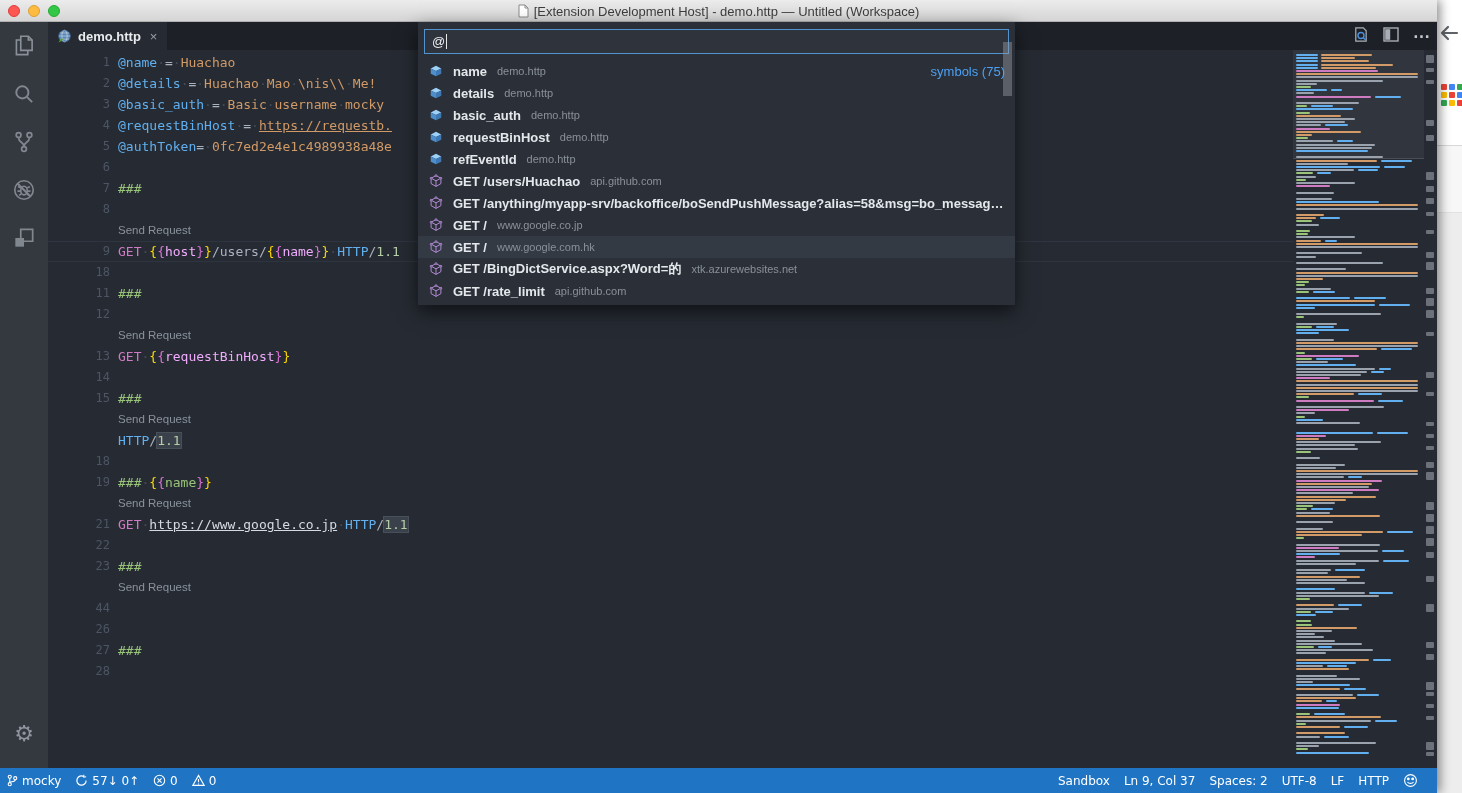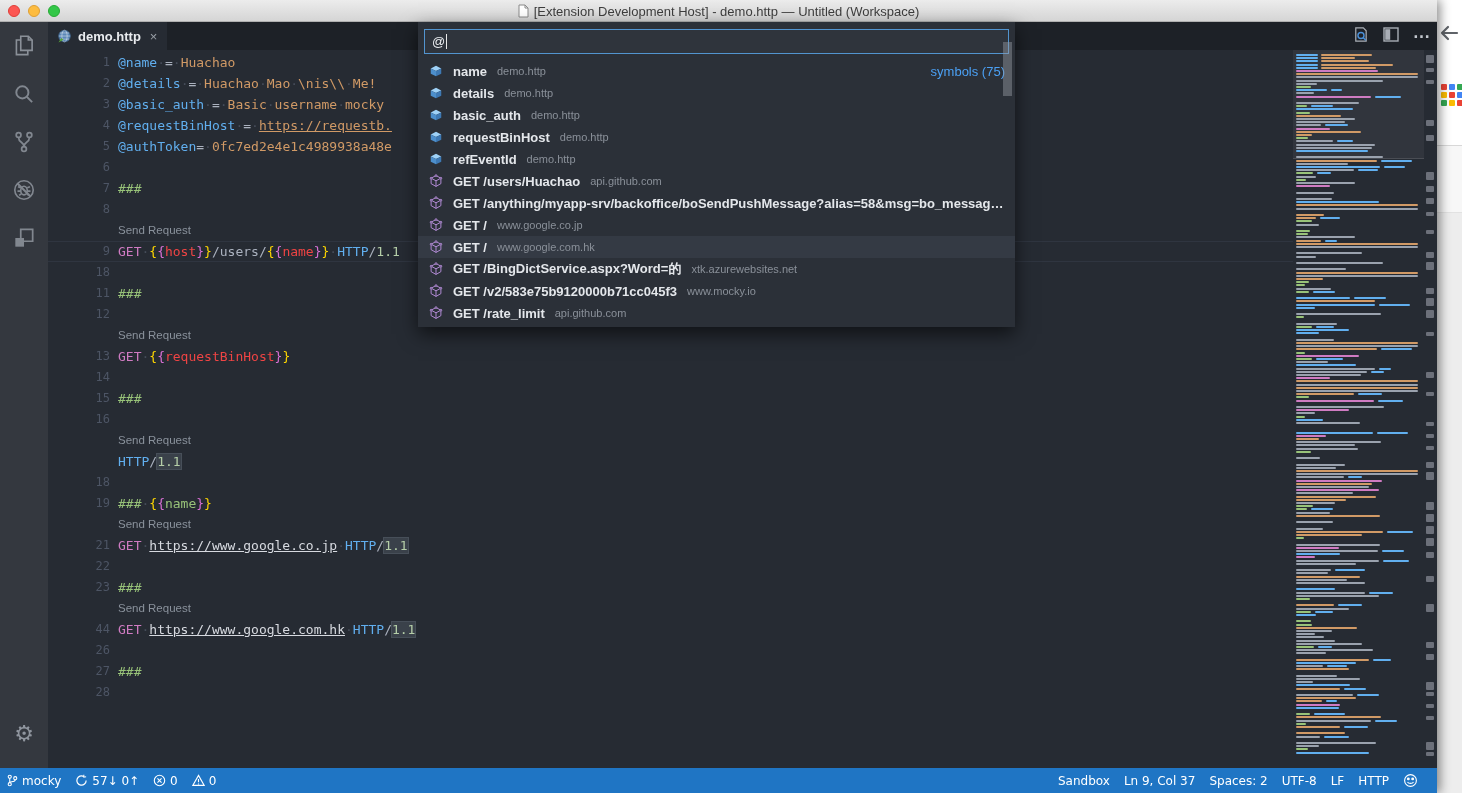--- a/index.html
+++ b/index.html
@@ -55,21 +55,21 @@
   .tok.op{color:#abb2bf}
   .tok.str{color:#d19a66}
   .tok.urlO{color:#d19a66;text-decoration:underline}
   .tok.urlW{color:#d7dae0;text-decoration:underline}
   .tok.cm{color:#98c379}
   .tok.m{color:#cf7bc2}
   .tok.kw{color:#61afef}
   .tok.pl{color:#abb2bf}
   .tok.b1{color:#ffd700}
   .tok.b2{color:#da70d6}
-  .tok.vin{color:#ef4444}
+  .tok.vin{color:#f0abfc}
   .tok.vg{color:#98c379}
   .tok.num{color:#b5cea8}
   .tok.numhl{color:#b5cea8;background:rgba(110,122,138,.28);box-shadow:0 0 0 1px rgba(135,145,160,.35)}
   .wsdot{color:#454c59}
 
   
   #minimap{position:absolute;right:13px;top:0;width:131px;bottom:0;overflow:hidden}
   #minimap .mbar{position:absolute;height:2px;border-radius:1px}
   #minimap .mslider{position:absolute;left:0;right:0;top:0;height:108px;background:rgba(255,255,255,.05);border-bottom:1px solid rgba(255,255,255,.12)}
   #ruler{position:absolute;right:0;top:0;width:13px;bottom:0}
@@ -219,31 +219,30 @@
         <div class="crow"><span class="ln">8</span><span class="ctext"></span></div>
         <div class="crow lens"><span class="ln"></span><span class="ctext">Send Request</span></div>
         <div class="crow cur"><span class="ln">9</span><span class="ctext"><span class="tok m">GET</span><span class="wsdot">·</span><span class="tok b1">{</span><span class="tok b2">{</span><span class="tok vin">host</span><span class="tok b2">}</span><span class="tok b1">}</span><span class="tok pl">/users/</span><span class="tok b1">{</span><span class="tok b2">{</span><span class="tok vin">name</span><span class="tok b2">}</span><span class="tok b1">}</span><span class="wsdot">·</span><span class="tok kw">HTTP</span><span class="tok pl">/</span><span class="tok num">1.1</span></span></div>
         <div class="crow"><span class="ln">18</span><span class="ctext"></span></div>
         <div class="crow"><span class="ln">11</span><span class="ctext"><span class="tok cm">###</span></span></div>
         <div class="crow"><span class="ln">12</span><span class="ctext"></span></div>
         <div class="crow lens"><span class="ln"></span><span class="ctext">Send Request</span></div>
         <div class="crow"><span class="ln">13</span><span class="ctext"><span class="tok m">GET</span><span class="wsdot">·</span><span class="tok b1">{</span><span class="tok b2">{</span><span class="tok vin">requestBinHost</span><span class="tok b2">}</span><span class="tok b1">}</span></span></div>
         <div class="crow"><span class="ln">14</span><span class="ctext"></span></div>
         <div class="crow"><span class="ln">15</span><span class="ctext"><span class="tok cm">###</span></span></div>
-        <div class="crow"><span class="ln">16</span><span class="ctext"></span></div>
         <div class="crow lens"><span class="ln"></span><span class="ctext">Send Request</span></div>
         <div class="crow"><span class="ln"></span><span class="ctext"><span class="tok kw">HTTP</span><span class="tok pl">/</span><span class="tok numhl">1.1</span></span></div>
         <div class="crow"><span class="ln">18</span><span class="ctext"></span></div>
         <div class="crow"><span class="ln">19</span><span class="ctext"><span class="tok cm">###</span><span class="wsdot">·</span><span class="tok b1">{</span><span class="tok b2">{</span><span class="tok vg">name</span><span class="tok b2">}</span><span class="tok b1">}</span></span></div>
         <div class="crow lens"><span class="ln"></span><span class="ctext">Send Request</span></div>
         <div class="crow"><span class="ln">21</span><span class="ctext"><span class="tok m">GET</span><span class="wsdot">·</span><span class="tok urlW">https://www.google.co.jp</span><span class="wsdot">·</span><span class="tok kw">HTTP</span><span class="tok pl">/</span><span class="tok numhl">1.1</span></span></div>
         <div class="crow"><span class="ln">22</span><span class="ctext"></span></div>
         <div class="crow"><span class="ln">23</span><span class="ctext"><span class="tok cm">###</span></span></div>
         <div class="crow lens"><span class="ln"></span><span class="ctext">Send Request</span></div>
-        <div class="crow"><span class="ln">44</span><span class="ctext"><span class="tok m">GET</span><span class="wsdot">·</span><span class="tok urlW">https://www.google.com.hk</span><span class="wsdot">·</span><span class="tok kw">HTTP</span><span class="tok pl">/</span><span class="tok numhl">1.1</span></span></div>
+        <div class="crow"><span class="ln">44</span></div>
         <div class="crow"><span class="ln">26</span><span class="ctext"></span></div>
         <div class="crow"><span class="ln">27</span><span class="ctext"><span class="tok cm">###</span></span></div>
         <div class="crow"><span class="ln">28</span><span class="ctext"></span></div>
       </div>
     <div id="minimap">
         <div class="mslider"></div>
         <div class="mbar" style="left: 3px; top: 4px; width: 22px; background: rgb(97, 175, 239);"></div>
         <div class="mbar" style="left: 28px; top: 4px; width: 50.8381px; background: rgb(209, 154, 102);"></div>
         <div class="mbar" style="left: 3px; top: 7.2px; width: 22px; background: rgb(97, 175, 239);"></div>
         <div class="mbar" style="left: 28px; top: 7.2px; width: 34.4596px; background: rgb(209, 154, 102);"></div>
@@ -723,33 +722,20 @@
         <div class="qrow">
           <span class="qicon">
             <svg width="14" height="14" viewBox="0 0 16 16" fill="none" stroke="#b58cd9" stroke-width="1.1">
               <path d="M8 1.8 L13.6 4.8 L13.6 11 L8 14.2 L2.4 11 L2.4 4.8 Z"></path>
               <path d="M2.4 4.8 L8 7.8 L13.6 4.8 M8 7.8 L8 14.2"></path>
               <circle cx="8" cy="1.8" r="1" fill="#2b3038"></circle>
               <circle cx="13.6" cy="4.8" r="1" fill="#2b3038"></circle>
               <circle cx="2.4" cy="4.8" r="1" fill="#2b3038"></circle>
             </svg>
           </span>
-          <span class="qlabel">GET /v2/583e75b9120000b71cc045f3</span>
-          <span class="qdesc">www.mocky.io</span>
-        </div>
-        <div class="qrow">
-          <span class="qicon">
-            <svg width="14" height="14" viewBox="0 0 16 16" fill="none" stroke="#b58cd9" stroke-width="1.1">
-              <path d="M8 1.8 L13.6 4.8 L13.6 11 L8 14.2 L2.4 11 L2.4 4.8 Z"></path>
-              <path d="M2.4 4.8 L8 7.8 L13.6 4.8 M8 7.8 L8 14.2"></path>
-              <circle cx="8" cy="1.8" r="1" fill="#2b3038"></circle>
-              <circle cx="13.6" cy="4.8" r="1" fill="#2b3038"></circle>
-              <circle cx="2.4" cy="4.8" r="1" fill="#2b3038"></circle>
-            </svg>
-          </span>
           <span class="qlabel">GET /rate_limit</span>
           <span class="qdesc">api.github.com</span>
         </div>
       </div>
     <div class="qsb"></div>
   </div>
 
 </div>
 
 </body></html>

